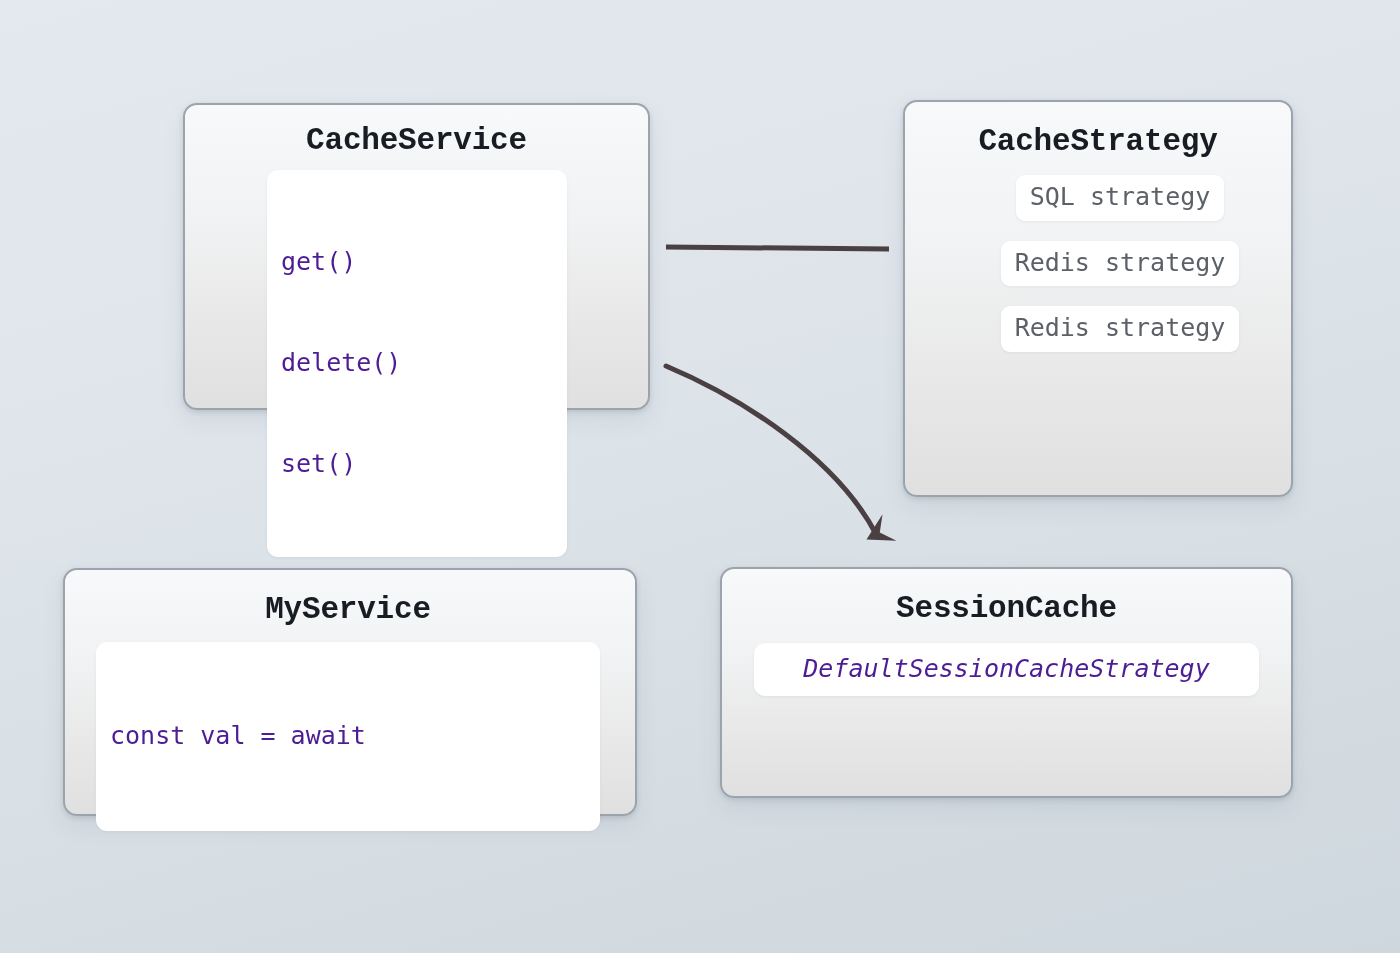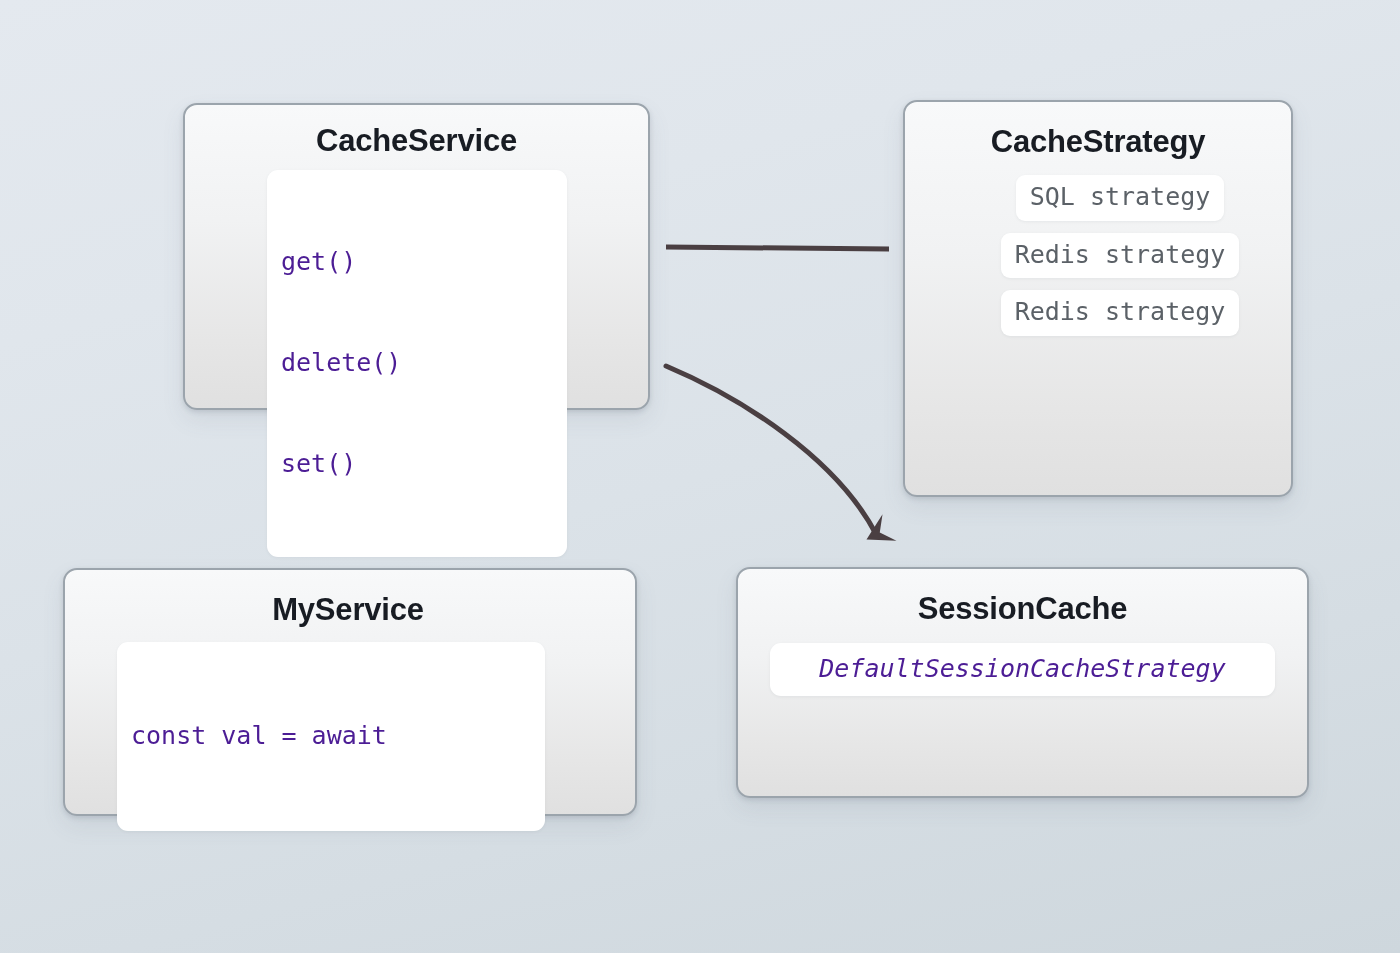--- a/index.html
+++ b/index.html
@@ -49,20 +49,21 @@
   }
 
   .node-title {
     font-size: 31px;
     font-weight: bold;
     color: #181c23;
     letter-spacing: -0.2px;
     line-height: 1;
     text-align: center;
     width: 100%;
+    font-family: Liberation Mono, monospace;
   }
 
   
   .code-panel {
     background: #ffffff;
     border-radius: 11px;
     box-sizing: border-box;
     font-family: "DejaVu Sans Mono", monospace;
     font-size: 25px;
     color: #4c1d95;
@@ -72,21 +73,21 @@
 
   .code-line {
     line-height: 1.72;
   }
 
   
   .pill-list {
     display: flex;
     flex-direction: column;
     align-items: center;
-    gap: 12px;
+    gap: 20px;
     width: 100%;
     padding-left: 44px;
   }
   .pill {
     background: #ffffff;
     border-radius: 9px;
     padding: 3px 14px 5px 14px;
     font-family: "DejaVu Sans Mono", monospace;
     font-size: 25px;
     color: #5b6167;
@@ -113,30 +114,29 @@
     padding: 24px 0 0 0;
   }
   #node-cache-strategy .pill-list { margin-top: 18px; }
 
   #node-my-service {
     left: 63px;  top: 568px;  width: 574px;  height: 248px;
     padding: 24px 4px 0 0;
   }
   #node-my-service .code-panel {
     margin-top: 17px;
-    width: 428px;
+    width: 504px;
     padding: 14px 0 16px 14px;
     align-self: flex-start;
-    margin-left: 52px;
+    margin-left: 31px;
   }
 
   #node-session-cache {
     left: 720px;  top: 567px;  width: 573px;  height: 231px;
     padding: 24px 0 0 0;
-    margin-left: 16px;
   }
   #node-session-cache .code-panel {
     margin-top: 19px;
     width: 505px;
     padding: 11px 0 13px 0;
     text-align: center;
     align-self: center;
     font-style: italic;
   }
 </style>

